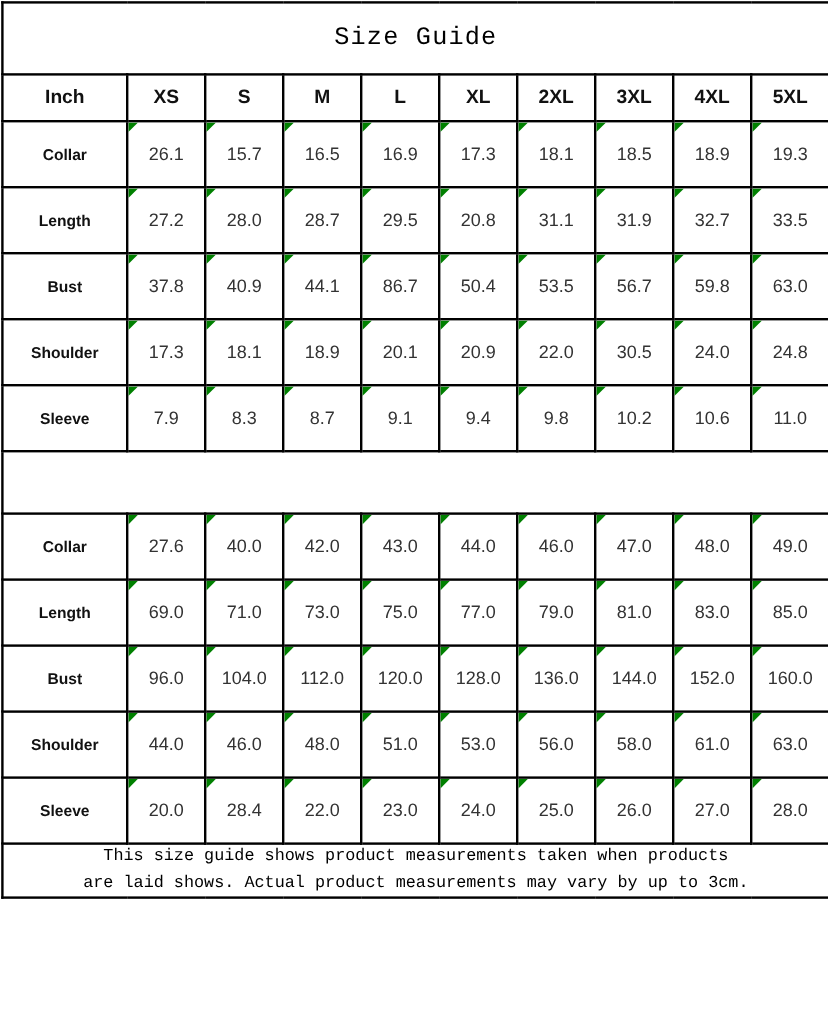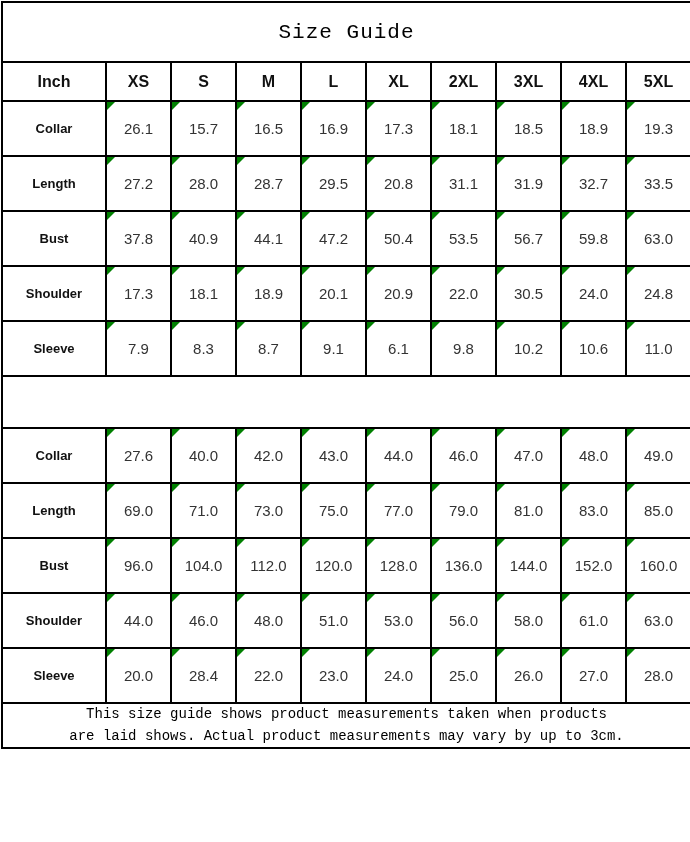--- a/index.html
+++ b/index.html
@@ -125,21 +125,21 @@
     <td class="num">31.9</td>
     <td class="num">32.7</td>
     <td class="num">33.5</td>
   </tr>
 
   <tr>
     <th class="rowlabel">Bust</th>
     <td class="num">37.8</td>
     <td class="num">40.9</td>
     <td class="num">44.1</td>
-    <td class="num">47.2</td>
+    <td class="num">86.7</td>
     <td class="num">50.4</td>
     <td class="num">53.5</td>
     <td class="num">56.7</td>
     <td class="num">59.8</td>
     <td class="num">63.0</td>
   </tr>
 
   <tr>
     <th class="rowlabel">Shoulder</th>
     <td class="num">17.3</td>
@@ -152,21 +152,21 @@
     <td class="num">24.0</td>
     <td class="num">24.8</td>
   </tr>
 
   <tr>
     <th class="rowlabel">Sleeve</th>
     <td class="num">7.9</td>
     <td class="num">8.3</td>
     <td class="num">8.7</td>
     <td class="num">9.1</td>
-    <td class="num">6.1</td>
+    <td class="num">9.4</td>
     <td class="num">9.8</td>
     <td class="num">10.2</td>
     <td class="num">10.6</td>
     <td class="num">11.0</td>
   </tr>
 
   <tr>
     <td class="gap-cell" colspan="10"></td>
   </tr>
 

